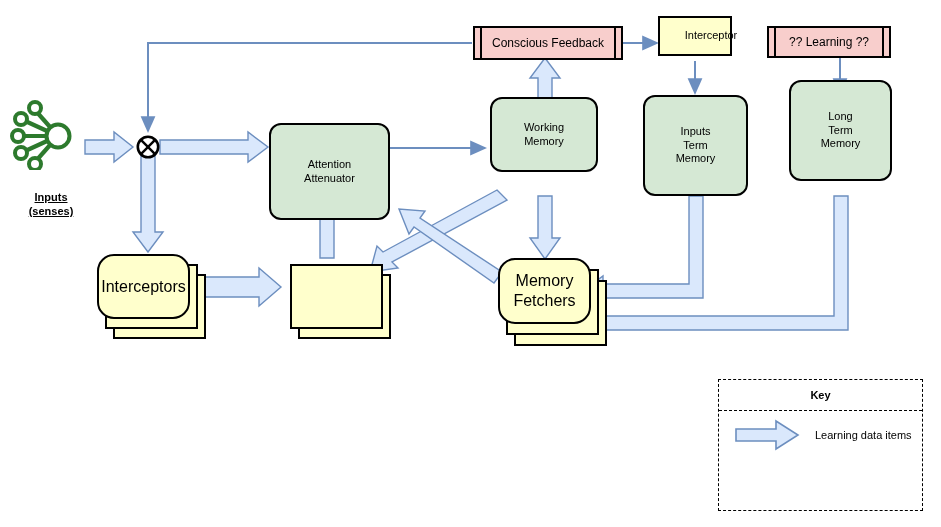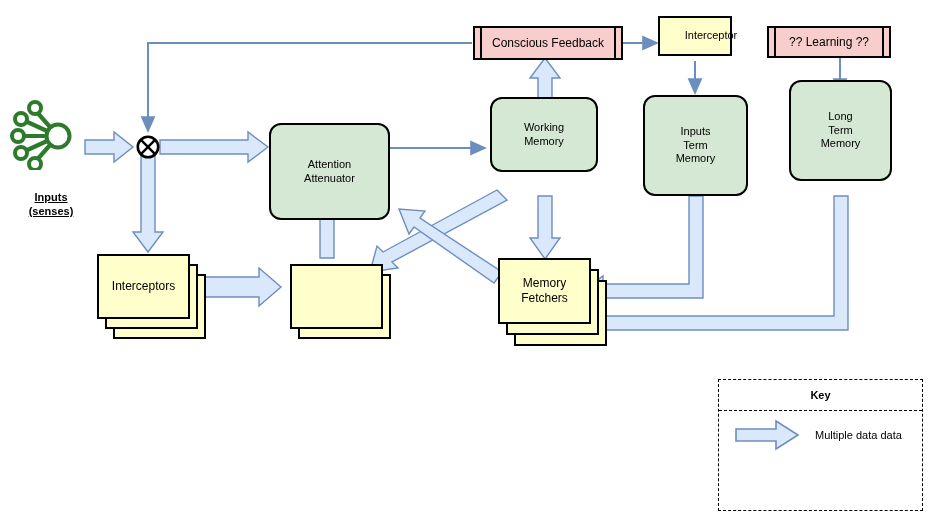--- a/index.html
+++ b/index.html
@@ -77,24 +77,25 @@
     position: absolute;
     box-sizing: border-box;
     background: #ffffcc;
     border: 2.6px solid #000000;
   }
   .stack .front {
     display: flex;
     align-items: center;
     justify-content: center;
     text-align: center;
-    font-size: 12px;
+    font-size: 16px;
     line-height: 1.25;
     color: #000000;
     z-index: 3;
+    border-radius: 17px;
   }
 
   
   .inputs-icon {
     position: absolute;
     z-index: 6;
   }
   .inputs-label {
     position: absolute;
     text-align: center;
@@ -304,17 +305,17 @@
   <div class="legend" style="left:718px; top:379px; width:205px; height:132px;">
     <div class="legend-title">Key</div>
 
 
     <div class="legend-row">
       <div class="legend-swatch">
         <svg width="70" height="34" viewBox="0 0 70 34">
           <path d="M4,11 L44,11 L44,3 L66,17 L44,31 L44,23 L4,23 z" fill="#dae8fc" stroke="#6c8ebf" stroke-width="1.6"></path>
         </svg>
       </div>
-      <div class="legend-text">Multiple data data</div>
+      <div class="legend-text">Learning data items</div>
     </div>
   </div>
 
 </div>
 
 </body></html>

